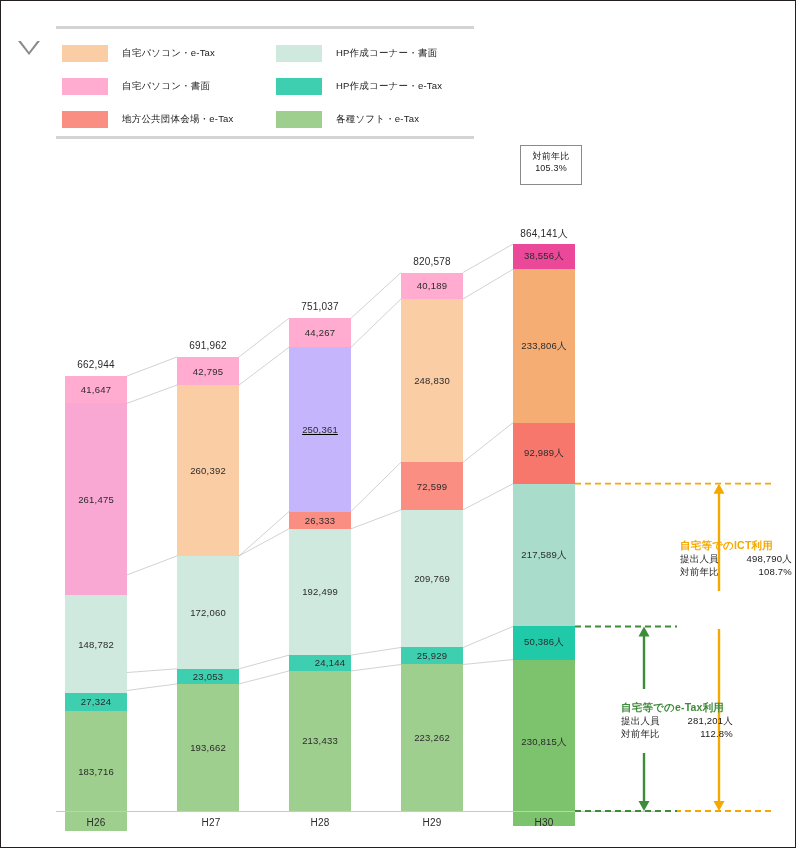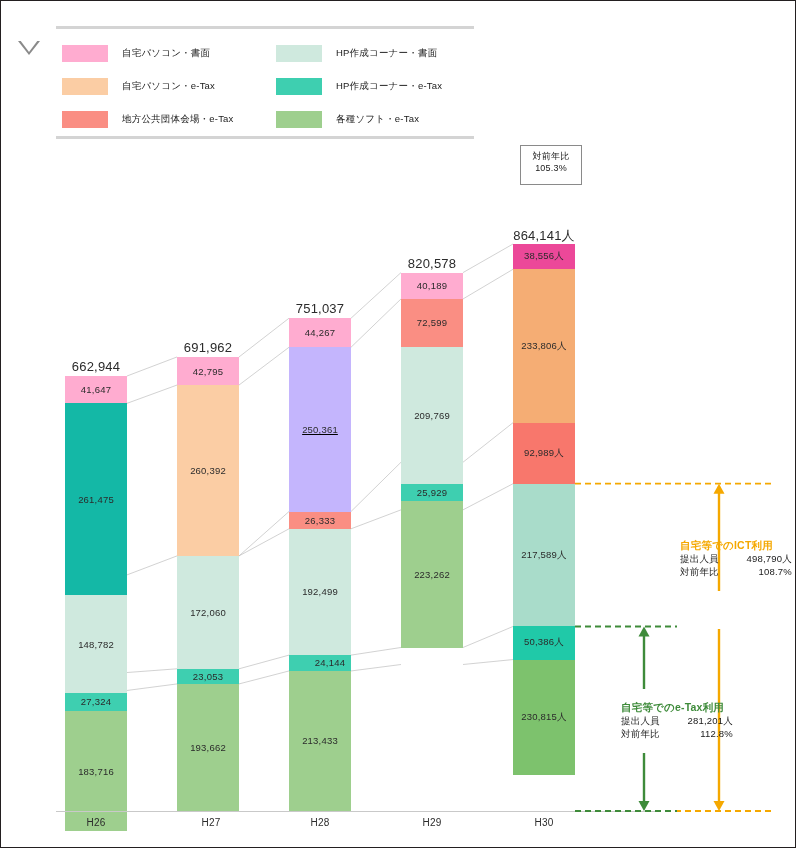--- a/index.html
+++ b/index.html
@@ -102,21 +102,21 @@
     font-size: 9.5px;
     color: #2b2b2b;
     white-space: nowrap;
     letter-spacing: 0.2px;
   }
   .bar-total {
     position: absolute;
     width: 120px;
     left: -29px;
     text-align: center;
-    font-size: 13px;
+    font-size: 10px;
     color: #2b2b2b;
     white-space: nowrap;
     letter-spacing: 0.2px;
   }
   .xtick {
     position: absolute;
     top: 816px;
     width: 120px;
     text-align: center;
     font-size: 10px;
@@ -139,26 +139,26 @@
   #ann-etax .ann-title { color: #3e8b3a; }
 </style>
 </head>
 <body>
 
 <div id="page">
 
   <div id="legend">
     <div class="legend-col left">
       <div class="legend-row">
+        <span class="legend-swatch" style="background: rgb(251, 205, 164);"></span>
+        <span class="legend-label">自宅パソコン・e-Tax</span>
+      </div>
+      <div class="legend-row">
         <span class="legend-swatch" style="background: rgb(255, 172, 208);"></span>
         <span class="legend-label">自宅パソコン・書面</span>
-      </div>
-      <div class="legend-row">
-        <span class="legend-swatch" style="background: rgb(251, 205, 164);"></span>
-        <span class="legend-label">自宅パソコン・e-Tax</span>
       </div>
       <div class="legend-row">
         <span class="legend-swatch" style="background: rgb(250, 142, 131);"></span>
         <span class="legend-label">地方公共団体会場・e-Tax</span>
       </div>
     </div>
     <div class="legend-col right">
       <div class="legend-row">
         <span class="legend-swatch" style="background: rgb(207, 233, 222);"></span>
         <span class="legend-label">HP作成コーナー・書面</span>
@@ -179,21 +179,21 @@
     <div class="ct">105.3%</div>
   </div>
   <div id="callout-tail"></div>
   <div id="callout-tail-in"></div>
 
   <div id="plot">
       <div class="bar" style="left: 9px; bottom: 0px; height: 434.986px;">
         <div class="seg" style="height: 27.3264px; background: rgb(255, 172, 208);">
           <span class="seg-label">41,647</span>
         </div>
-        <div class="seg" style="height: 192px; background: #14b8a6; align-items: center;">
+        <div class="seg" style="height: 192px; background: #f9a8d4; align-items: center;">
           <span class="seg-label">261,475</span>
         </div>
         <div class="seg" style="height: 97.6223px; background: rgb(207, 233, 222);">
           <span class="seg-label">148,782</span>
         </div>
         <div class="seg" style="height: 17.9284px; background: rgb(62, 207, 176);">
           <span class="seg-label">27,324</span>
         </div>
         <div class="seg" style="height: 120.544px; background: rgb(158, 207, 142);">
           <span class="seg-label">183,716</span>
@@ -236,20 +236,23 @@
         </div>
         <div class="seg" style="height: 140.043px; background: rgb(158, 207, 142);">
           <span class="seg-label">213,433</span>
         </div>
         <div class="bar-total" style="top: -17px;">751,037</div>
       </div>
       <div class="bar" style="left: 345px; bottom: 0px; height: 538.416px;">
         <div class="seg" style="height: 26.3697px; background: rgb(255, 172, 208);">
           <span class="seg-label">40,189</span>
         </div>
+        <div class="seg" style="height: 163.268px; background: rgb(251, 205, 164);">
+          <span class="seg-label">248,830</span>
+        </div>
         <div class="seg" style="height: 47.6353px; background: rgb(250, 142, 131);">
           <span class="seg-label">72,599</span>
         </div>
         <div class="seg" style="height: 137.638px; background: rgb(207, 233, 222);">
           <span class="seg-label">209,769</span>
         </div>
         <div class="seg" style="height: 17.0131px; background: rgb(62, 207, 176);">
           <span class="seg-label">25,929</span>
         </div>
         <div class="seg" style="height: 146.492px; background: rgb(158, 207, 142);">
@@ -266,21 +269,21 @@
         </div>
         <div class="seg" style="height: 61.0141px; background: rgb(248, 119, 108); text-align: right;">
           <span class="seg-label">92,989人</span>
         </div>
         <div class="seg" style="height: 142.769px; background: rgb(169, 220, 202);">
           <span class="seg-label">217,589人</span>
         </div>
         <div class="seg" style="height: 33.0604px; background: rgb(32, 201, 168);">
           <span class="seg-label">50,386人</span>
         </div>
-        <div class="seg" style="height: 115px; background: rgb(125, 194, 109);">
+        <div class="seg" style="height: 166px; background: rgb(125, 194, 109);">
           <span class="seg-label">230,815人</span>
         </div>
         <div class="bar-total" style="top: -17px;">864,141人</div>
       </div>
     </div>
   <div id="axis"></div>
 
   <svg id="connectors">
       <line x1="126" y1="375.0139873006836" x2="176" y2="355.9740320156086" stroke="#bfbfbf" stroke-width="0.7"></line>
       <line x1="126" y1="402.34037153658954" x2="176" y2="384.0536683249609" stroke="#bfbfbf" stroke-width="0.7"></line>

